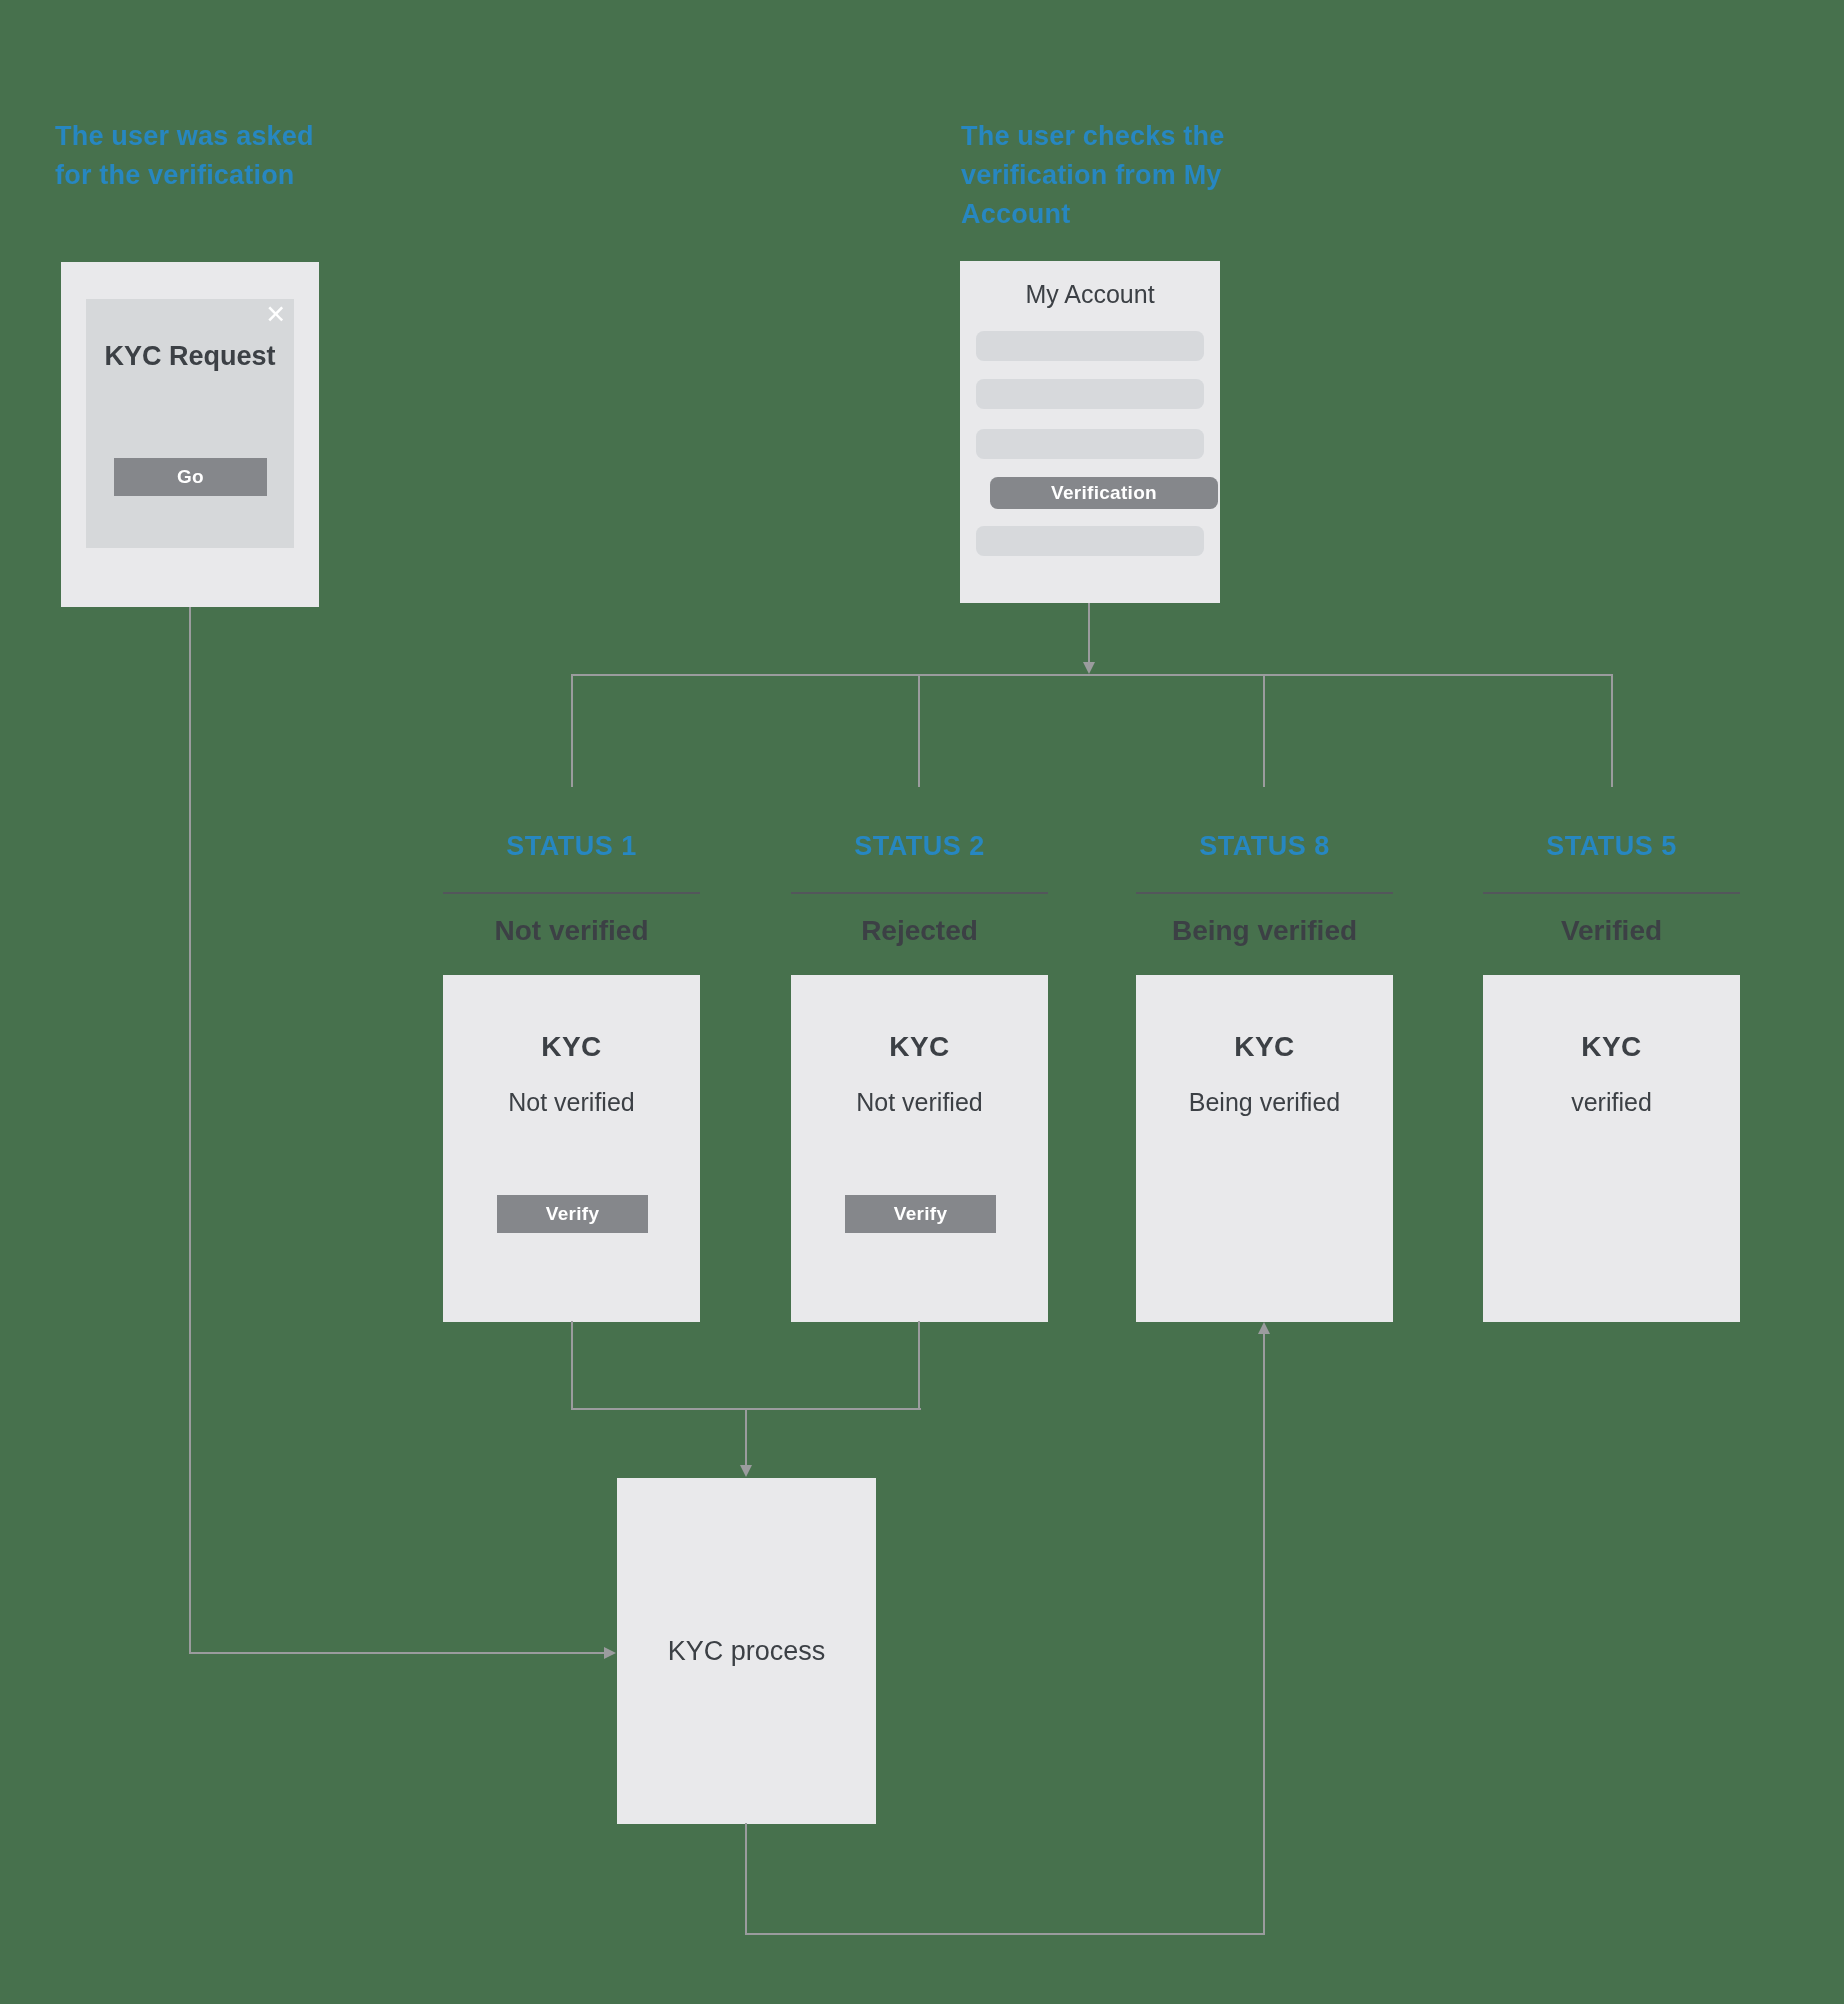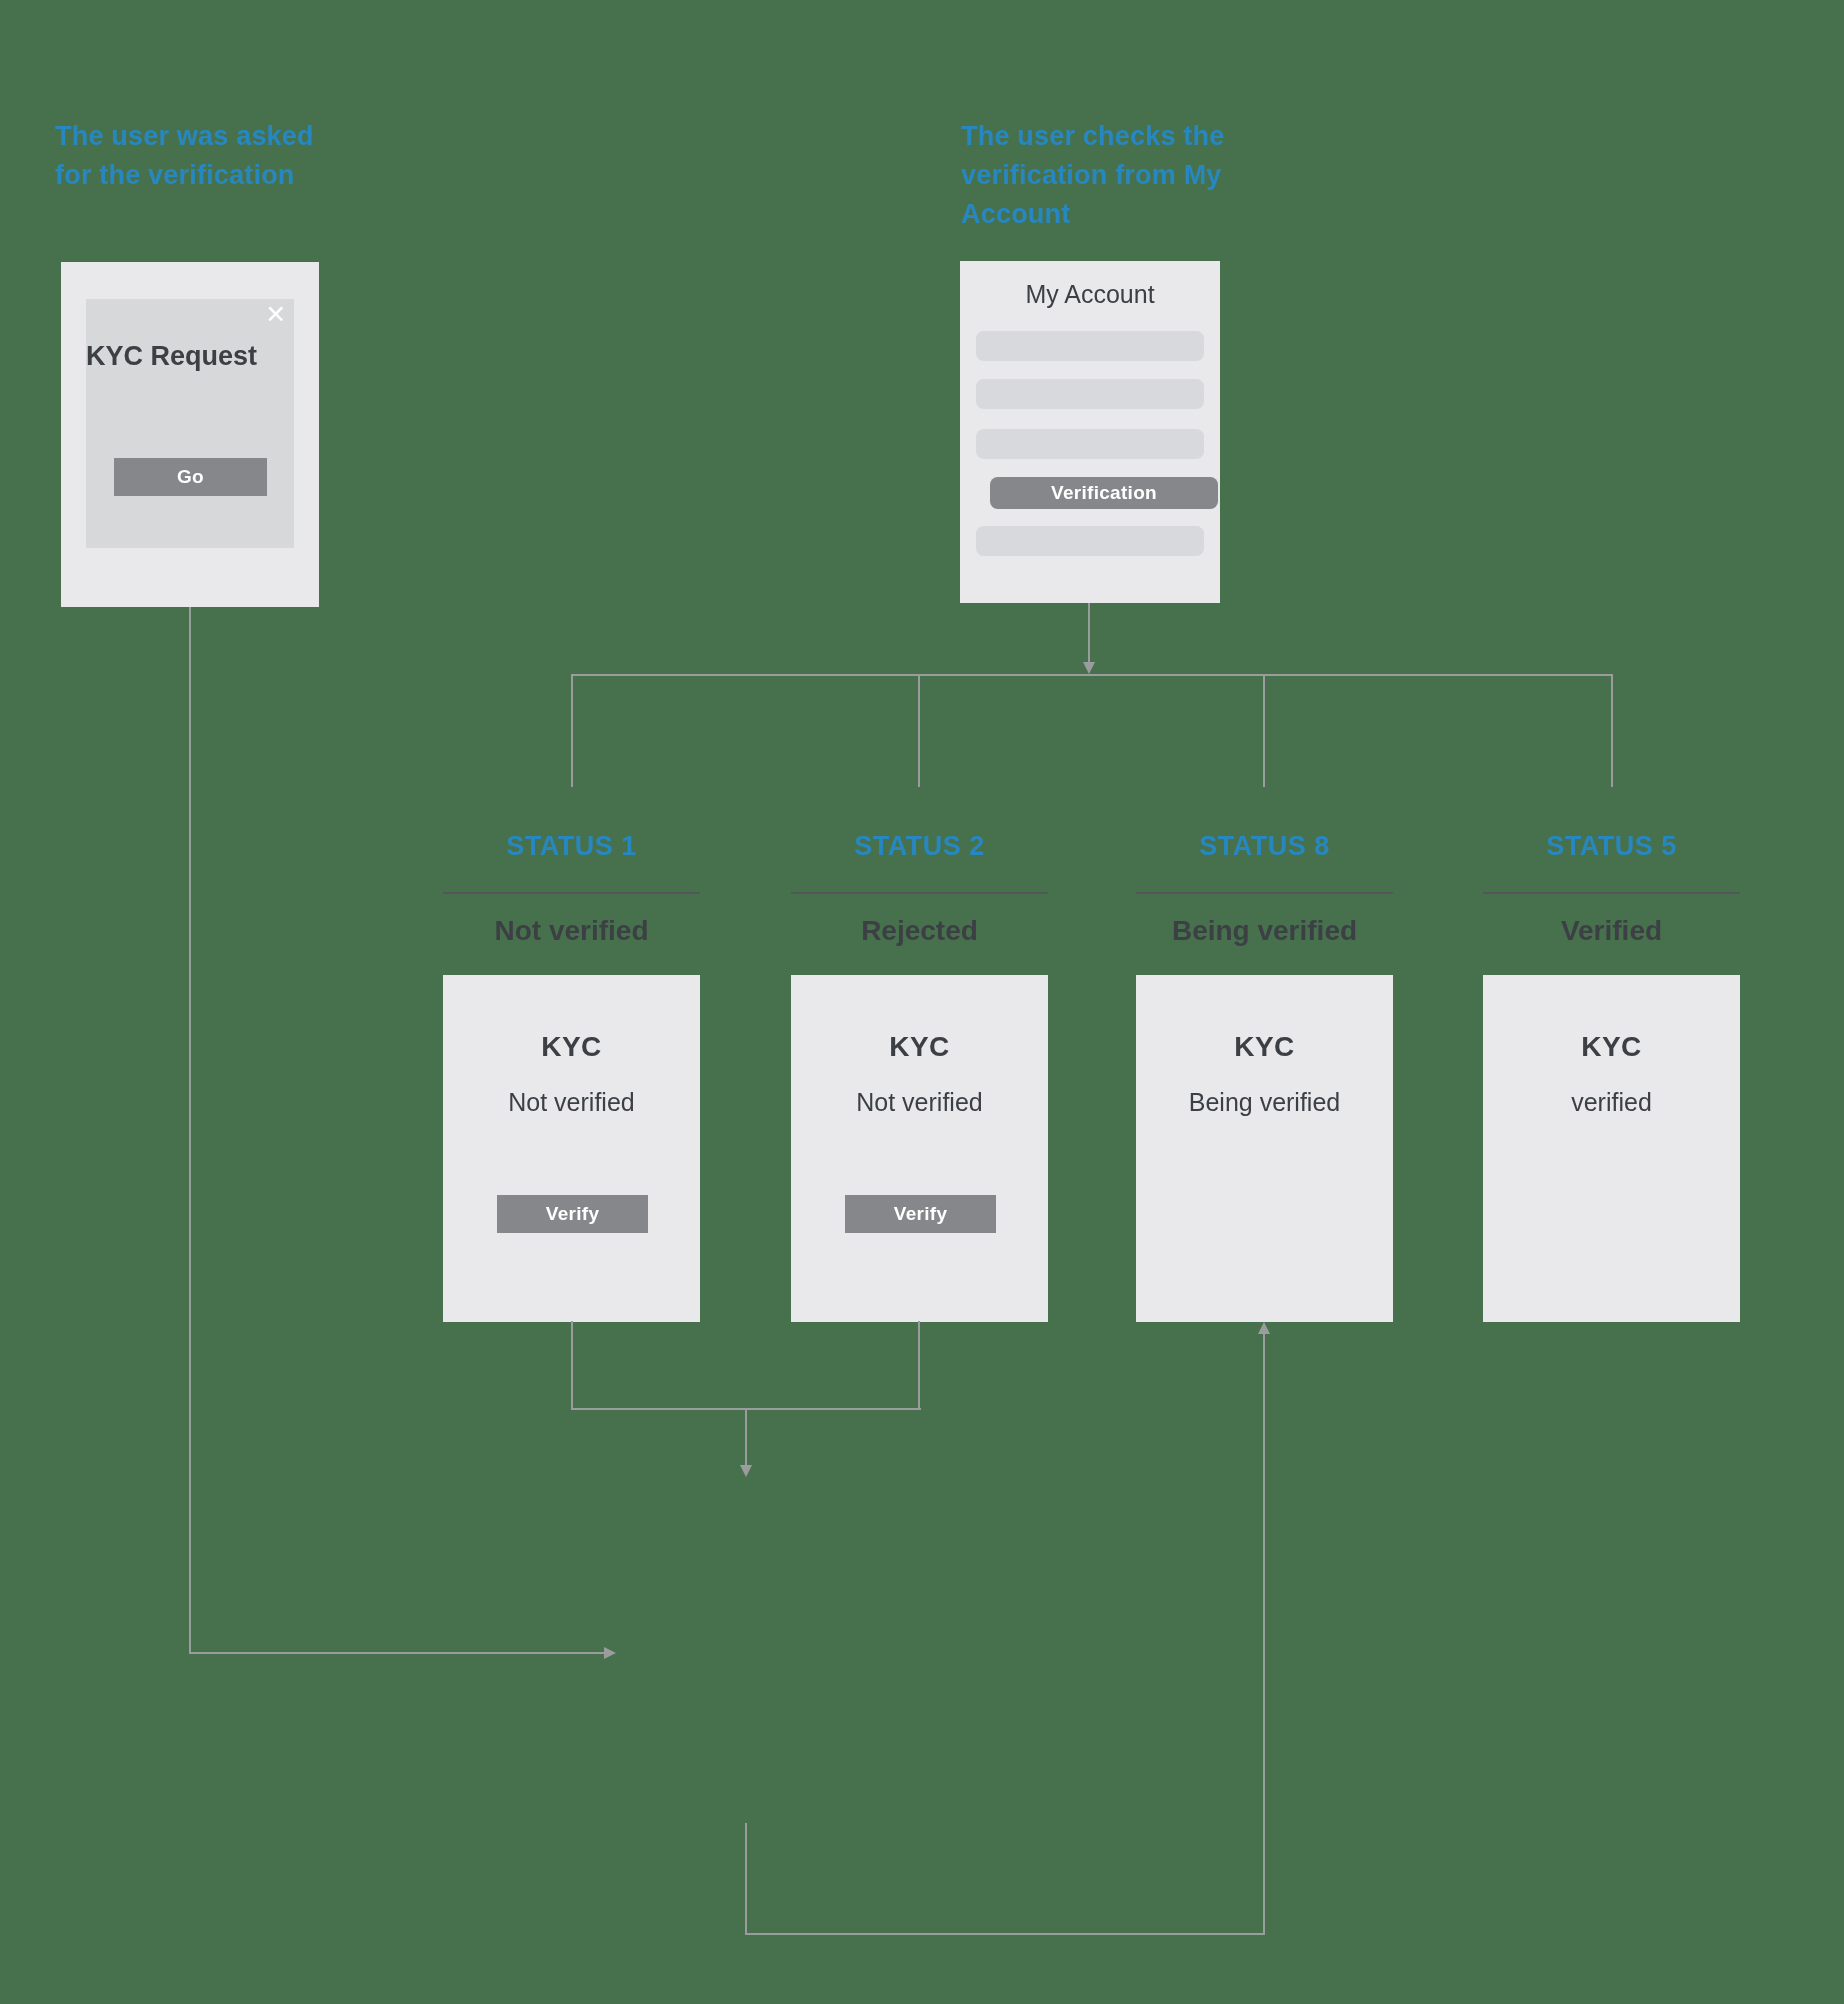--- a/index.html
+++ b/index.html
@@ -38,21 +38,21 @@
     position:absolute;left:25px;top:37px;width:208px;height:249px;
     background:#d6d8da;
   }
   .modal .close{
     position:absolute;top:1.9px;right:7.7px;
     color:#ffffff;font-size:25px;font-weight:300;line-height:27px;
     cursor:default;
   }
   .modal .modal-title{
     position:absolute;top:42px;left:0;width:100%;
-    color:#3c4045;font-size:27px;font-weight:bold;
+    text-align:center;color:#3c4045;font-size:27px;font-weight:bold;
   }
   .btn{
     position:absolute;
     background:#85878b;color:#ffffff;
     font-size:19px;font-weight:bold;
     display:flex;align-items:center;justify-content:center;
     letter-spacing:0.3px;
   }
   .go-btn{left:28px;top:159px;width:153px;height:38px;}
 
@@ -201,20 +201,23 @@
   <div class="status-col c3">
     <div class="status-label">STATUS 5</div>
     <div class="status-divider"></div>
     <div class="status-name">Verified</div>
     <div class="status-card">
       <div class="card-title">KYC</div>
       <div class="card-status">verified</div>
     </div>
   </div>
 
+  <div class="panel kyc-process">
+    <div class="process-label">KYC process</div>
+  </div>
 
   <div class="line l-request-drop"></div>
   <div class="line l-left-horiz"></div>
   <div class="line l-account-drop"></div>
   <div class="line l-tree-horiz"></div>
   <div class="line l-tree-v0"></div>
   <div class="line l-tree-v1"></div>
   <div class="line l-tree-v2"></div>
   <div class="line l-tree-v3"></div>
   <div class="line l-card1-drop"></div>

